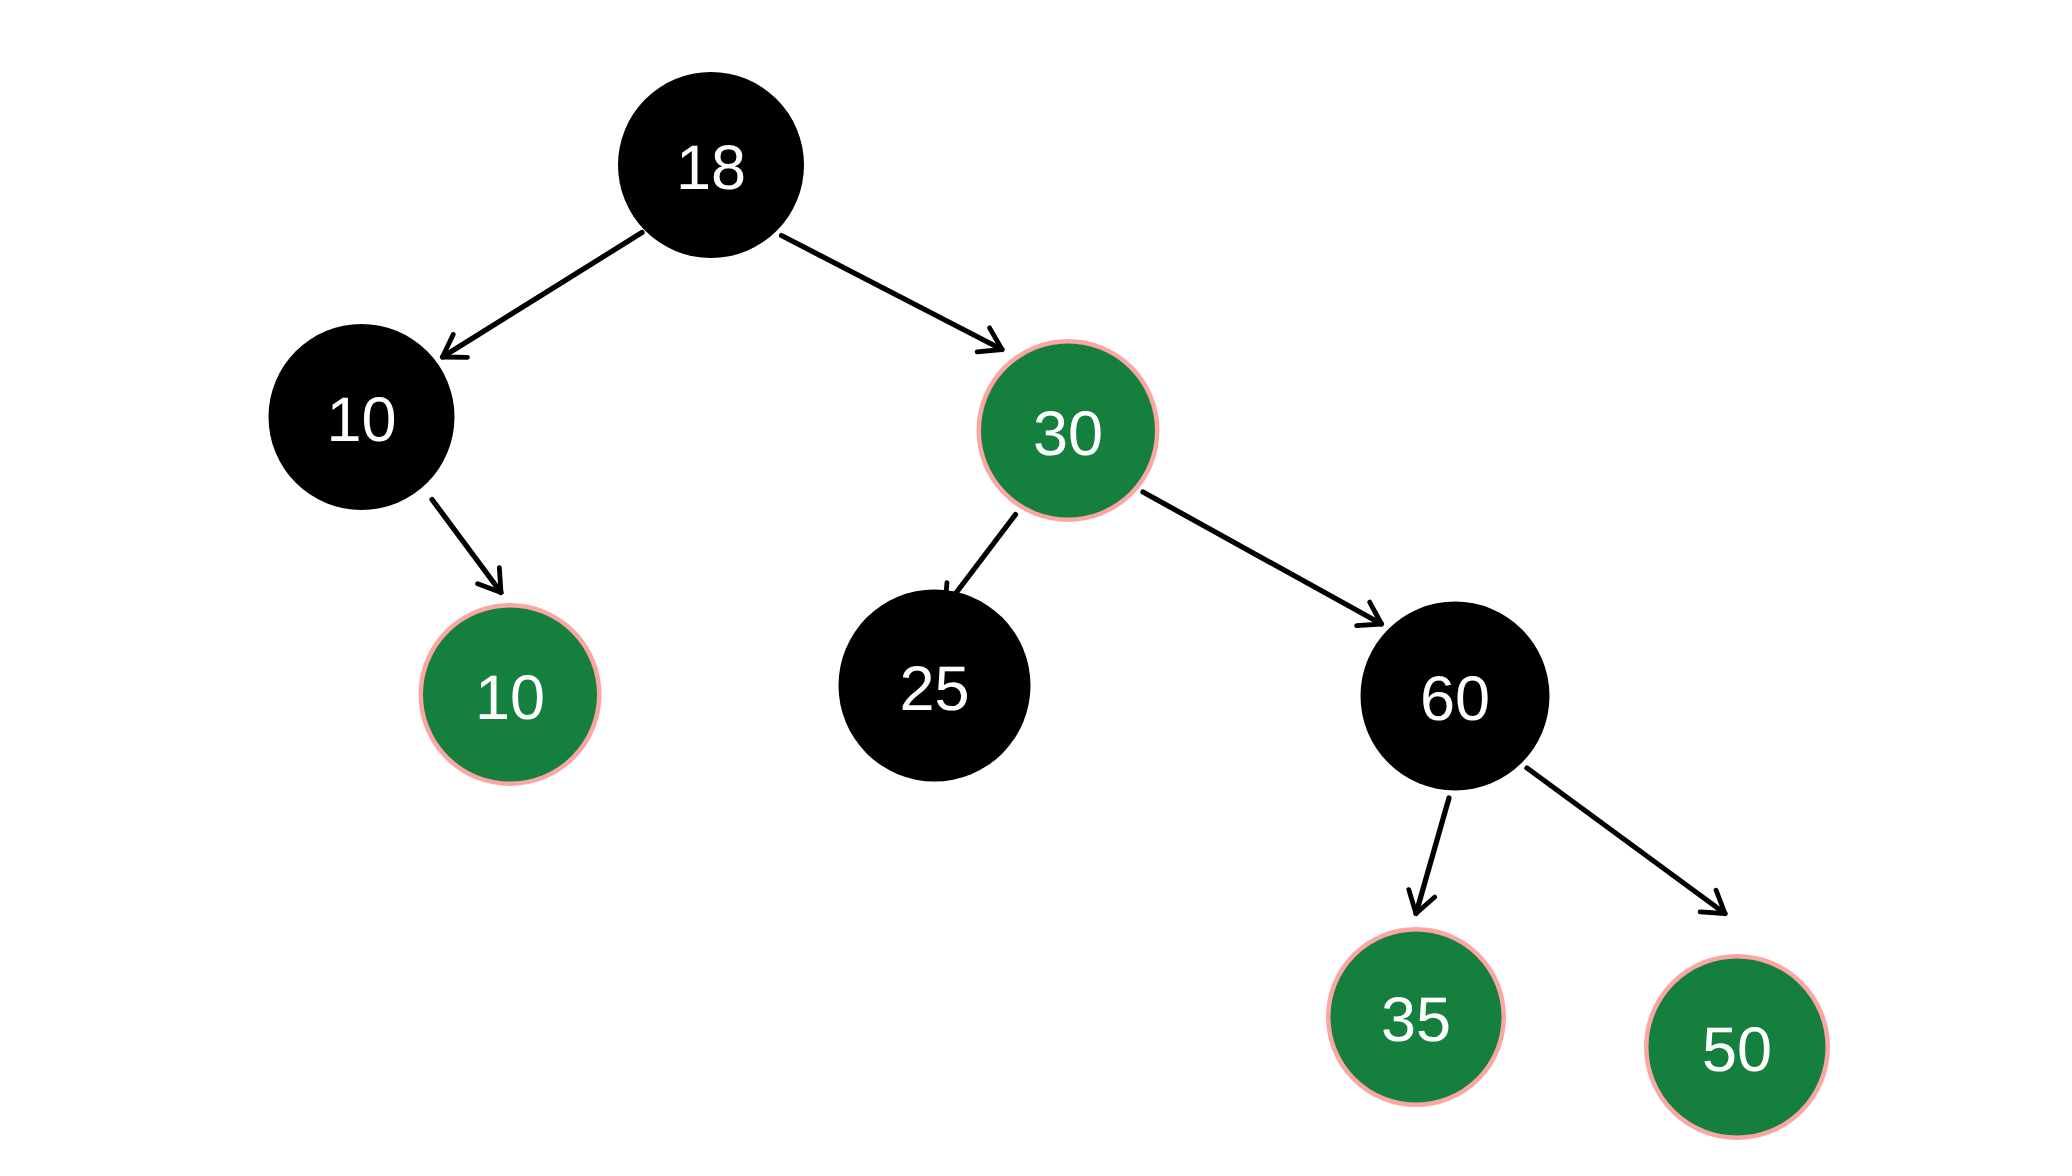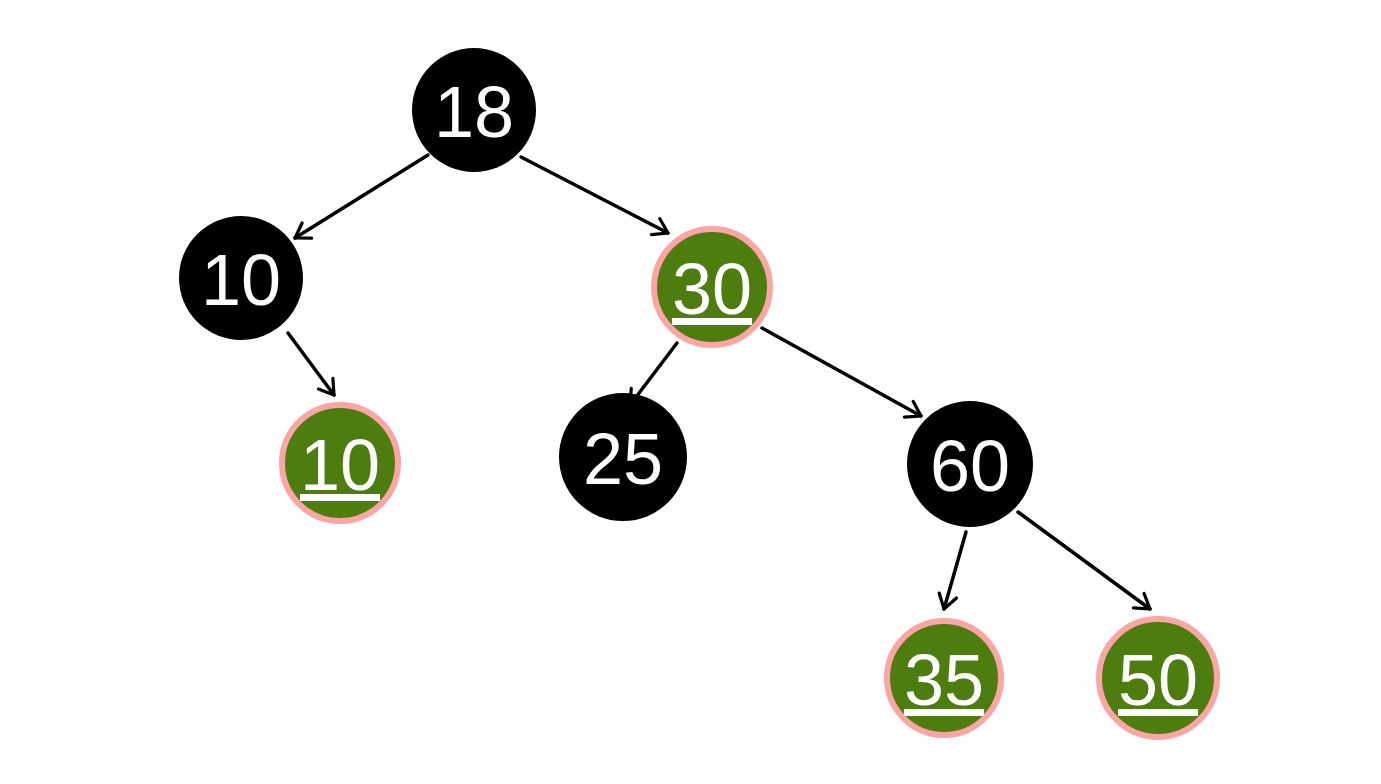--- a/index.html
+++ b/index.html
@@ -24,32 +24,31 @@
     pointer-events: none;
   }
   .tree-node {
     position: absolute;
     border-radius: 50%;
     box-sizing: border-box;
     display: flex;
     align-items: center;
     justify-content: center;
     color: #ffffff;
-    font-size: 72px;
+    font-size: 42px;
     line-height: 1;
     padding-top: 3px;
     user-select: none;
   }
   .tree-node.black {
     background: #000000;
   }
   .tree-node.red {
-    background: #4d7c0f;
-    border: 6px solid #fca5a5;
-    text-decoration: underline;
+    background: #15803d;
+    border: 3px solid #fca5a5;
   }
 </style>
 </head>
 <body>
 
 <div class="canvas">
   <svg id="edge-layer" viewBox="0 0 1381 784" xmlns="http://www.w3.org/2000/svg">
     <defs>
       <marker id="arrowhead" markerUnits="userSpaceOnUse" markerWidth="30" markerHeight="30" refX="17" refY="13" orient="auto">
         <path d="M 3 4 L 17 13 L 3 22" fill="none" stroke="#000000" stroke-width="3.2" stroke-linecap="round" stroke-linejoin="round"></path>
@@ -80,17 +79,17 @@
       </div>
       <div class="tree-node black" style="left: 559px; top: 393px; width: 128px; height: 128px;">
         <span>25</span>
       </div>
       <div class="tree-node black" style="left: 907px; top: 401px; width: 126px; height: 126px;">
         <span>60</span>
       </div>
       <div class="tree-node red" style="left: 884px; top: 618px; width: 120px; height: 120px;">
         <span>35</span>
       </div>
-      <div class="tree-node red" style="left: 1096px; top: 616px; width: 124px; height: 124px;">
+      <div class="tree-node red" style="left: 1096px; top: 636px; width: 124px; height: 124px;">
         <span>50</span>
       </div>
     </div>
 </div>
 
 </body></html>

